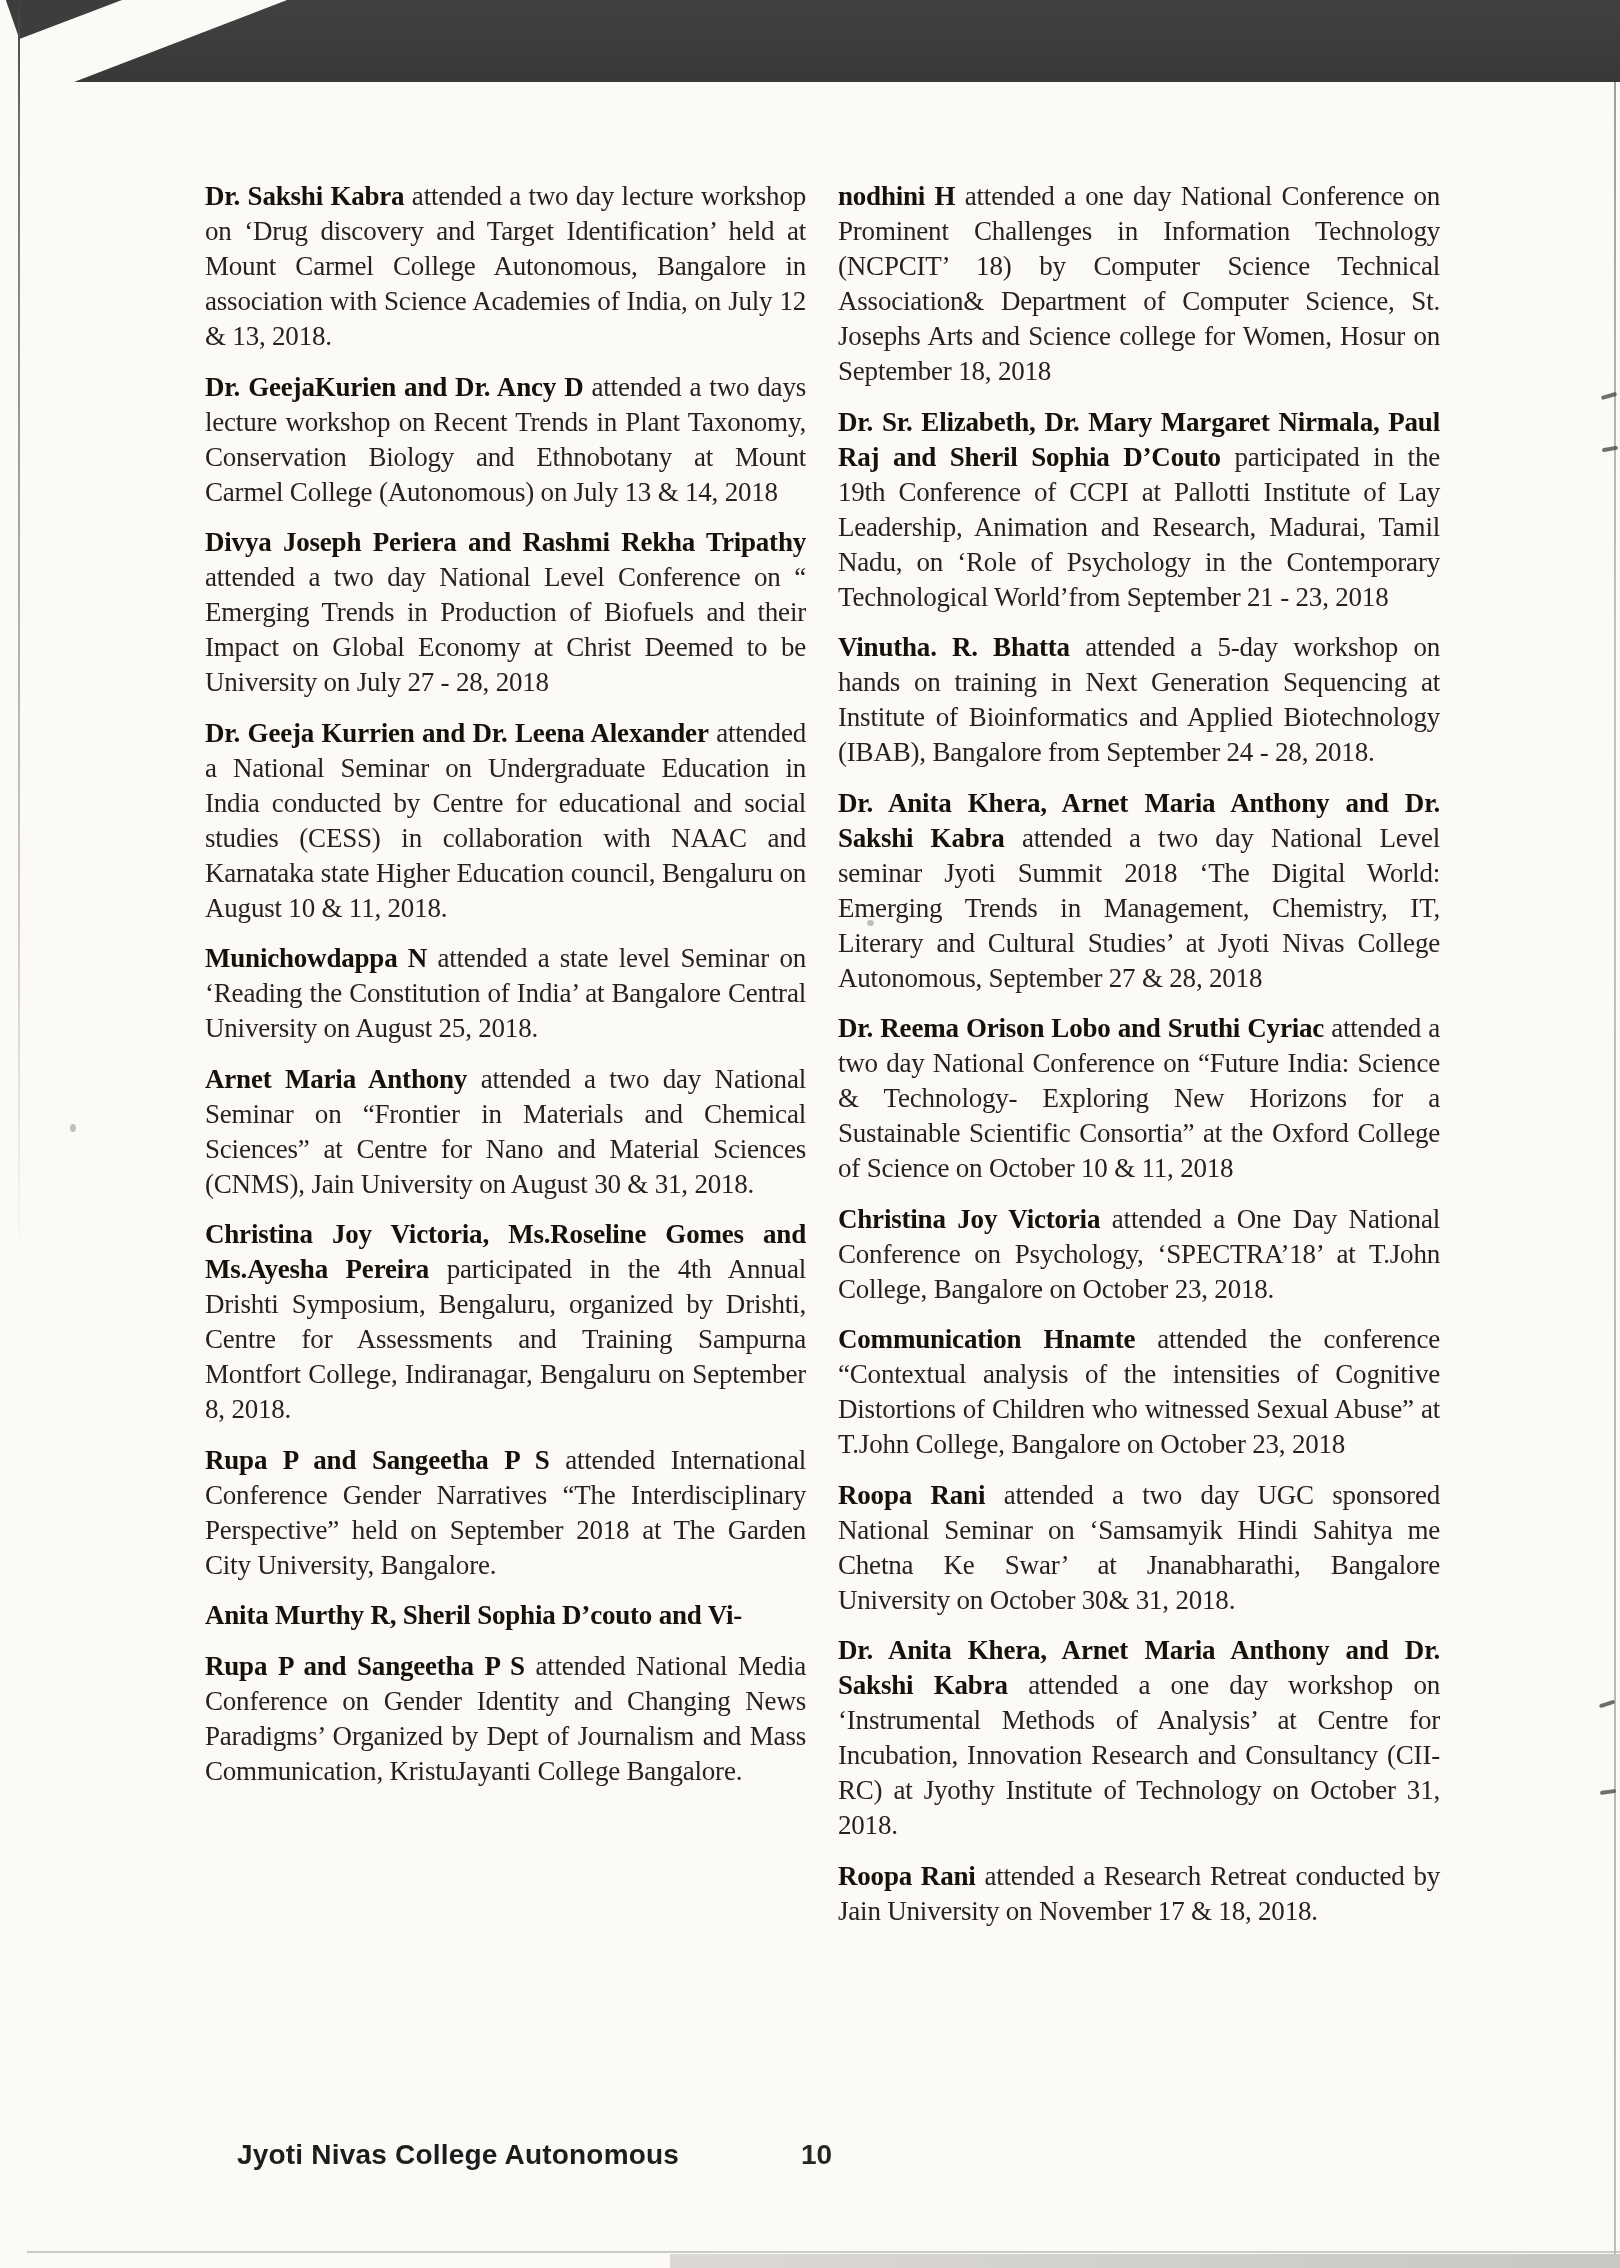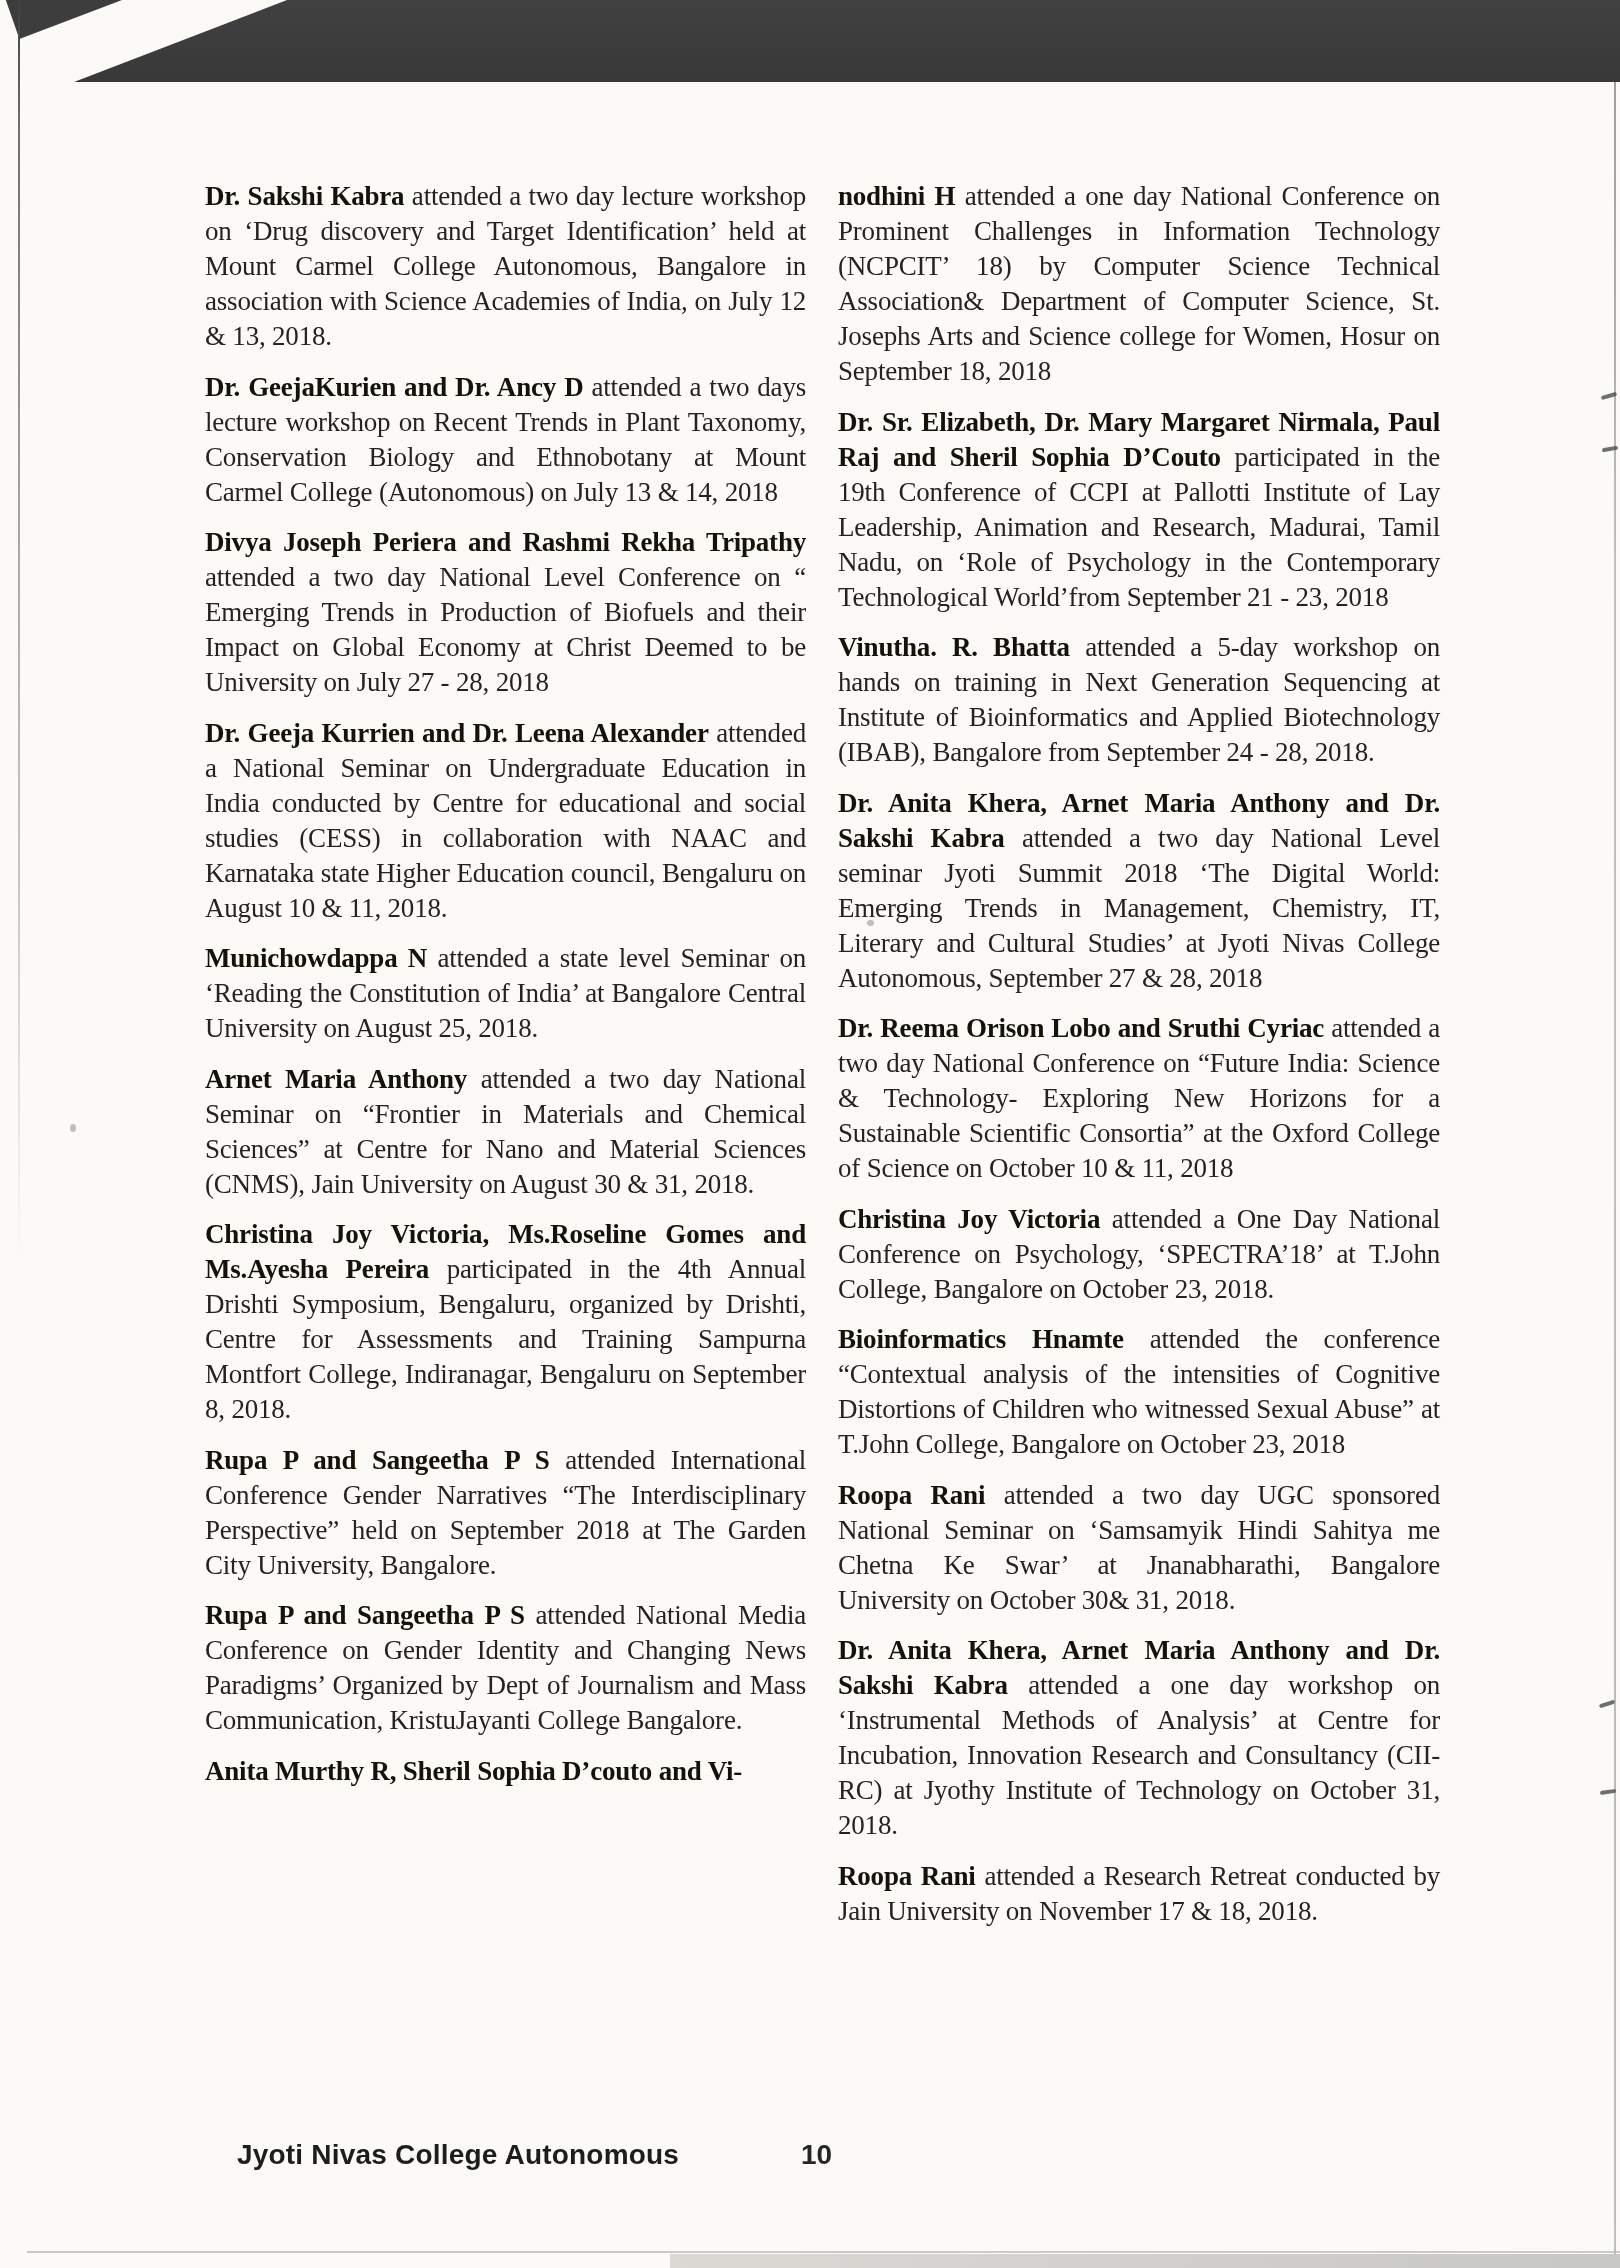--- a/index.html
+++ b/index.html
@@ -94,31 +94,31 @@
 
   <div class="col col-left" id="col-left">
       <p class="para"><strong>Dr. Sakshi Kabra</strong><span> attended a two day lecture workshop on ‘Drug discovery and Target Identification’ held at Mount Carmel College Autonomous, Bangalore in association with Science Academies of India, on July 12 &amp; 13, 2018.</span></p>
       <p class="para"><strong>Dr. GeejaKurien and Dr. Ancy D</strong><span> attended a two days lecture workshop on Recent Trends in Plant Taxonomy, Conservation  Biology and Ethnobotany at Mount Carmel College (Autonomous)  on July 13 &amp; 14, 2018</span></p>
       <p class="para"><strong>Divya Joseph Periera and Rashmi Rekha Tripathy</strong><span> attended a two day National Level Conference on “ Emerging Trends in Production of Biofuels and their Impact on Global Economy at Christ Deemed to be University on July 27 - 28, 2018</span></p>
       <p class="para"><strong>Dr. Geeja Kurrien and Dr. Leena Alexander</strong><span> attended a National Seminar on Undergraduate Education in India conducted by Centre for educational and social studies (CESS) in collaboration with NAAC and Karnataka state Higher Education council, Bengaluru on August 10 &amp; 11, 2018.</span></p>
       <p class="para"><strong>Munichowdappa N</strong><span> attended a state level Seminar on ‘Reading the Constitution of India’ at Bangalore Central   University on August 25, 2018.</span></p>
       <p class="para"><strong>Arnet Maria Anthony</strong><span> attended a two day National Seminar on “Frontier in Materials and Chemical Sciences” at Centre for Nano and Material Sciences (CNMS), Jain University on August 30 &amp; 31, 2018.</span></p>
       <p class="para"><strong>Christina Joy Victoria, Ms.Roseline Gomes and Ms.Ayesha Pereira</strong><span> participated in the 4th Annual Drishti Symposium, Bengaluru, organized by Drishti, Centre for Assessments and Training Sampurna Montfort College, Indiranagar, Bengaluru on September 8, 2018.</span></p>
       <p class="para"><strong>Rupa P and Sangeetha P S</strong><span> attended International Conference Gender Narratives “The Interdisciplinary Perspective” held on September 2018 at The Garden City University, Bangalore.</span></p>
+      <p class="para"><strong>Anita Murthy R, Sheril Sophia D’couto and Vi-</strong></p>
       <p class="para"><strong>Rupa P and Sangeetha P S</strong><span> attended National Media Conference on Gender Identity and Changing News Paradigms’ Organized by Dept of Journalism and Mass Communication, KristuJayanti College Bangalore.</span></p>
-      <p class="para"><strong>Anita Murthy R, Sheril Sophia D’couto and Vi-</strong></p>
     </div>
   <div class="col col-right" id="col-right">
       <p class="para"><strong>nodhini H</strong><span> attended a one day National Conference on Prominent Challenges in Information Technology (NCPCIT’ 18) by Computer Science Technical Association&amp; Department of Computer Science, St. Josephs Arts and Science college for Women, Hosur on September 18, 2018</span></p>
       <p class="para"><strong>Dr. Sr. Elizabeth, Dr. Mary Margaret Nirmala, Paul Raj and Sheril Sophia D’Couto</strong><span> participated in the 19th Conference of CCPI at Pallotti Institute of Lay Leadership, Animation and Research, Madurai, Tamil Nadu, on ‘Role of Psychology in the Contemporary Technological World’from September 21 - 23, 2018</span></p>
       <p class="para"><strong>Vinutha. R. Bhatta</strong><span> attended a 5-day workshop on hands on training in Next Generation Sequencing at Institute of Bioinformatics and Applied Biotechnology (IBAB), Bangalore from September 24 - 28, 2018.</span></p>
       <p class="para"><strong>Dr. Anita Khera, Arnet Maria Anthony and Dr. Sakshi Kabra</strong><span> attended a two day National Level seminar Jyoti Summit 2018 ‘The Digital World: Emerging Trends in Management, Chemistry, IT, Literary and Cultural Studies’ at Jyoti Nivas College Autonomous,  September 27 &amp; 28,  2018</span></p>
       <p class="para"><strong>Dr. Reema Orison Lobo and Sruthi Cyriac</strong><span> attended a two day National Conference on “Future India: Science &amp; Technology- Exploring New Horizons for a Sustainable Scientific Consortia” at the Oxford College of Science on October 10 &amp; 11, 2018</span></p>
       <p class="para"><strong>Christina Joy Victoria</strong><span> attended  a One Day National Conference on Psychology, ‘SPECTRA’18’ at T.John College, Bangalore on October 23, 2018.</span></p>
-      <p class="para"><strong>Bioinformatics Hnamte</strong><span> attended the conference “Contextual analysis of the intensities of Cognitive Distortions of Children who witnessed Sexual Abuse” at T.John College, Bangalore on October 23, 2018</span></p>
+      <p class="para"><strong>Communication Hnamte</strong><span> attended the conference “Contextual analysis of the intensities of Cognitive Distortions of Children who witnessed Sexual Abuse” at T.John College, Bangalore on October 23, 2018</span></p>
       <p class="para"><strong>Roopa Rani</strong><span> attended a two day UGC sponsored National Seminar on  ‘Samsamyik Hindi Sahitya me Chetna Ke Swar’ at Jnanabharathi, Bangalore University on October 30&amp; 31, 2018.</span></p>
       <p class="para"><strong>Dr. Anita Khera, Arnet Maria Anthony and Dr. Sakshi Kabra</strong><span> attended a one day workshop on ‘Instrumental Methods of Analysis’ at Centre for Incubation, Innovation Research and Consultancy (CII-RC) at Jyothy Institute of Technology on October 31, 2018.</span></p>
       <p class="para"><strong>Roopa Rani</strong><span> attended a Research Retreat conducted by Jain University on November 17 &amp; 18, 2018.</span></p>
     </div>
 
   <div class="footer">
     <span class="footer-inst">Jyoti Nivas College Autonomous</span>
     <span class="footer-page">10</span>
   </div>
 

